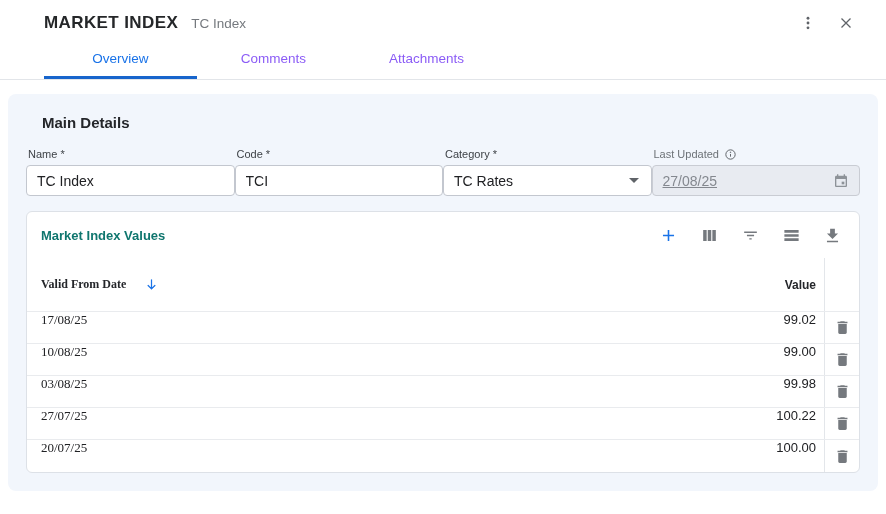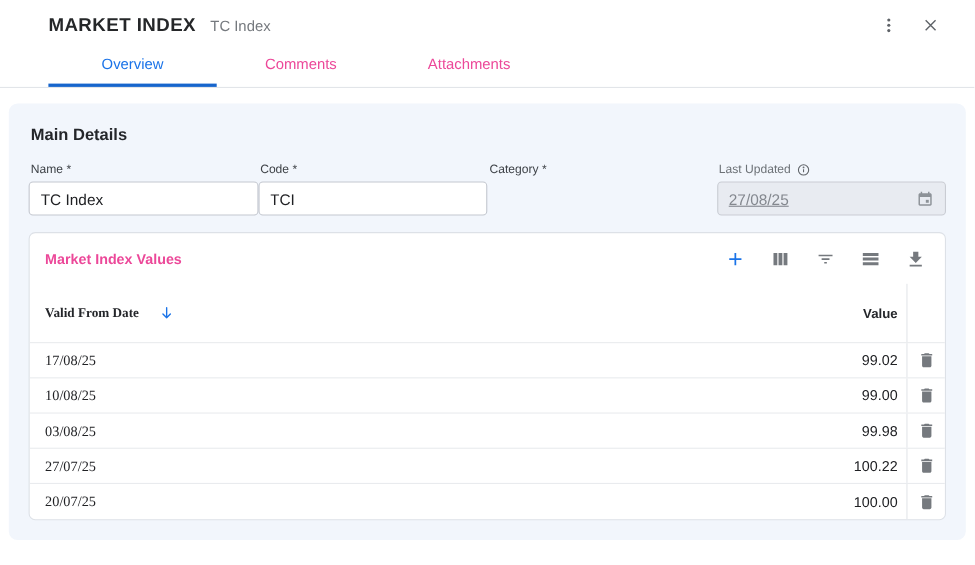--- a/index.html
+++ b/index.html
@@ -10,55 +10,55 @@
   .titlebar { height:42px; display:flex; align-items:center; padding:4px 26px 0 44px; }
   .title { font-size:17px; font-weight:bold; letter-spacing:.4px; color:#252729; }
   .subtitle { font-size:13.5px; color:#75797e; margin-left:13px; padding-top:1px; }
   .titlebar-spacer { flex:1; }
   .icon-btn { width:28px; height:28px; display:flex; align-items:center; justify-content:center;
     cursor:pointer; border-radius:50%; }
   .icon-btn + .icon-btn { margin-left:10px; }
 
   
   .tabbar { height:38px; display:flex; border-bottom:1px solid #e2e5e9; }
-  .tab { width:153px; text-align:center; font-size:13.5px; color:#ec4899; line-height:34px;
+  .tab { width:153px; text-align:center; font-size:13.5px; color:#8b5cf6; line-height:34px;
     border-bottom:3px solid transparent; cursor:pointer; }
   .tab.active { color:#1a73e8; border-bottom-color:#1765cc;margin-left:44px; }
 
   
   .card { margin:14px 8px 0 8px; height:397px; background:#f2f6fc; border-radius:8px;
     padding:18px; }
-  .section-title { font-size:15px; font-weight:bold; color:#24262a; margin:2px 0 16px 2px; }
+  .section-title { font-size:15px; font-weight:bold; color:#24262a; margin:2px 0 16px 16px; }
 
   
   .fields { display:flex; }
   .field { flex:1; min-width:0; }
   .field-label { font-size:11px; color:#3e4247; margin:0 0 4px 2px; height:14px;
     display:flex; align-items:center; gap:5px; }
   .field.disabled .field-label { color:#6d7277; }
   .control { height:31px; background:#ffffff; border:1px solid #c3c7cf; border-radius:4px;
     width:100%; display:flex; align-items:center; padding:0 10px; font-size:14px; color:#202124; }
   input.control { outline:none; font-family:inherit; }
   .control.select { justify-content:space-between; cursor:pointer; }
   .caret { width:0; height:0; border-left:5px solid transparent; border-right:5px solid transparent;
     border-top:5px solid #5f6368; margin-right:2px; }
   .field.disabled .control { background:#e8ebf1; border-color:#c9ccd3; color:#84888f; }
 
   
   .table-panel { margin-top:15px; background:#ffffff; border:1px solid #dde1e7; border-radius:6px;
     overflow:hidden; }
   .table-toolbar { height:46px; display:flex; align-items:center; padding:0 14px; }
-  .table-title { font-size:13px; font-weight:bold; color:#ec4899; }
+  .table-title { font-size:13px; font-weight:bold; color:#0f766e; }
   .toolbar-icons { margin-left:auto; display:flex; align-items:center; gap:19px; padding-right:2px; }
   .tool-icon { width:22px; height:22px; display:flex; align-items:center; justify-content:center;
     cursor:pointer; }
 
   .thead { display:flex; height:53px; align-items:center; font-size:12px; font-weight:bold;
     color:#24262a; }
-  .tr { display:flex; height:32px; align-items:center; border-top:1px solid #e9ebee;
+  .tr { display:flex; height:32px; align-items:flex-start; border-top:1px solid #e9ebee;
     font-size:13px; color:#202124; }
   .cell-date { flex:1; padding-left:14px; display:flex; align-items:center; gap:18px;font-family:Liberation Serif, serif; }
   .cell-value { width:110px; text-align:right; padding-right:8px; }
   .cell-actions { width:35px; align-self:stretch; display:flex; align-items:center;
     justify-content:center; border-left:1px solid #e3e6ea; }
   .tbody .tr:last-child { height:33px; }
 </style>
 </head>
 <body>
 
@@ -93,20 +93,24 @@
     <div class="field">
       <div class="field-label">Name *</div>
       <input class="control" type="text" value="TC Index" style="">
     </div>
     <div class="field">
       <div class="field-label">Code *</div>
       <input class="control" type="text" value="TCI" style="">
     </div>
     <div class="field">
       <div class="field-label">Category *</div>
+      <div class="control select">
+        <span>TC Rates</span>
+        <span class="caret"></span>
+      </div>
     </div>
     <div class="field disabled">
       <div class="field-label">
         <span>Last Updated</span>
         <span style="display:flex;">
           <svg width="13" height="13" viewBox="0 0 24 24" fill="none" stroke="#5f6368" stroke-width="1.8">
             <circle cx="12" cy="12" r="8.6"></circle>
             <path d="M12 11v5"></path>
             <circle cx="12" cy="7.8" r="0.6" fill="#5f6368"></circle>
           </svg>

